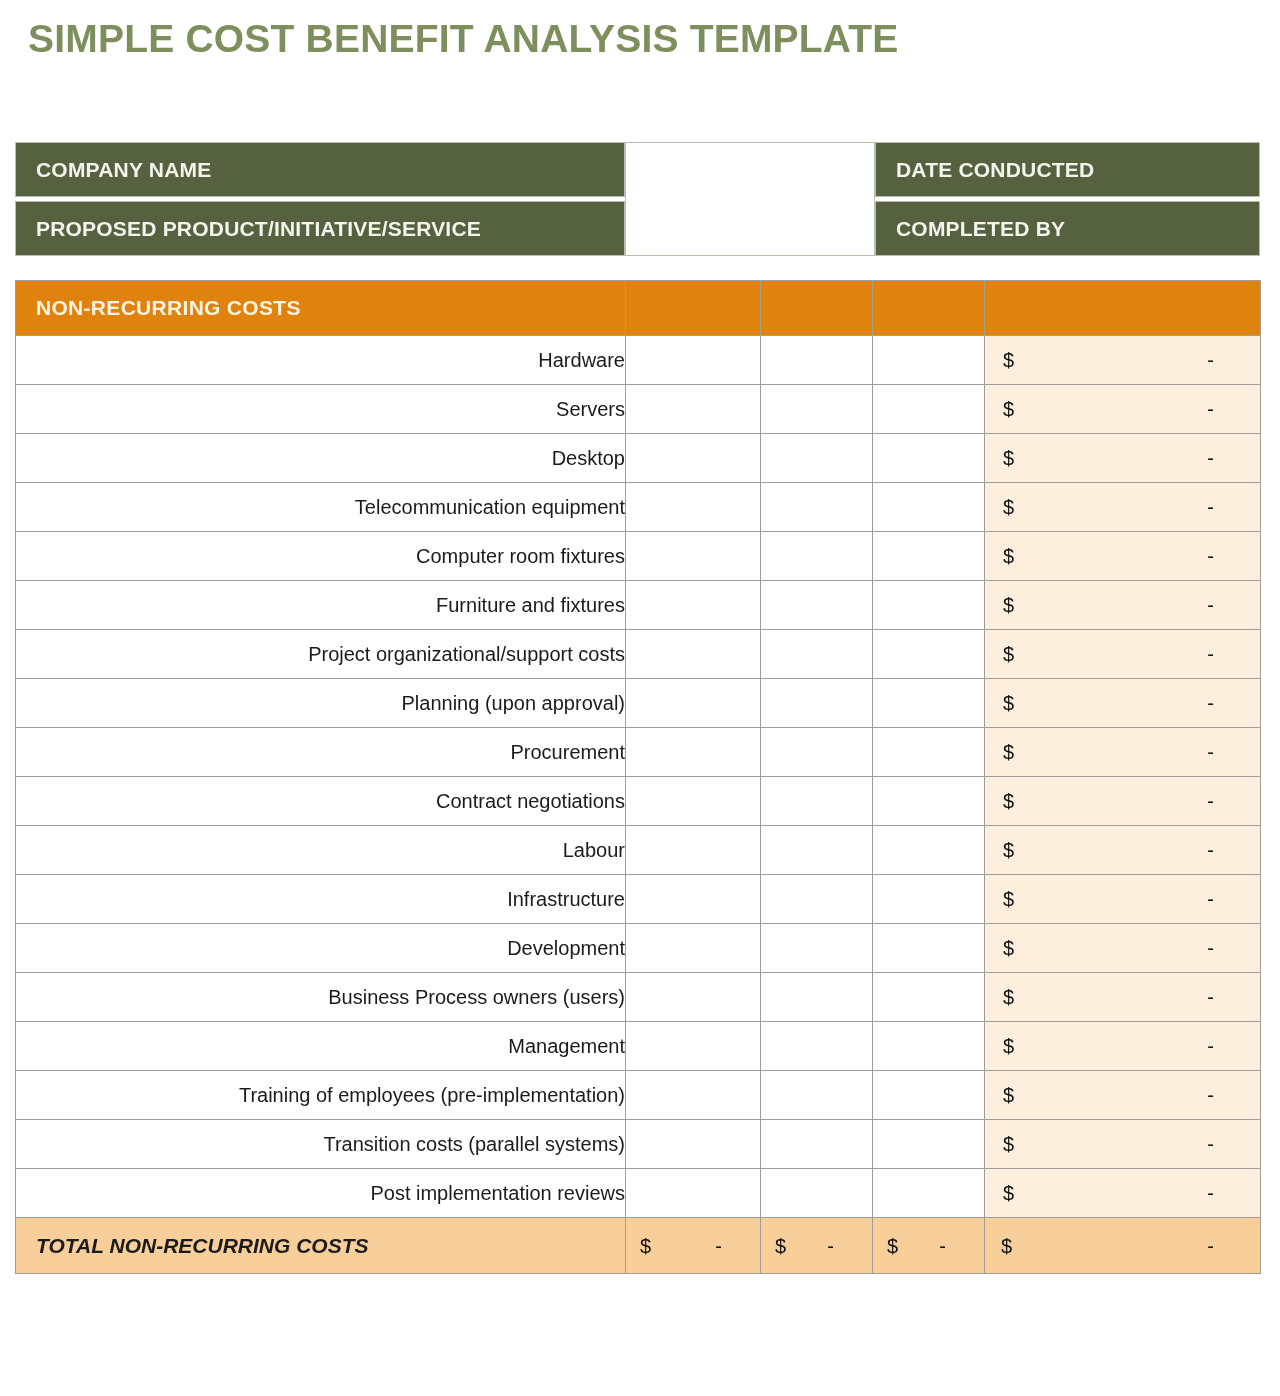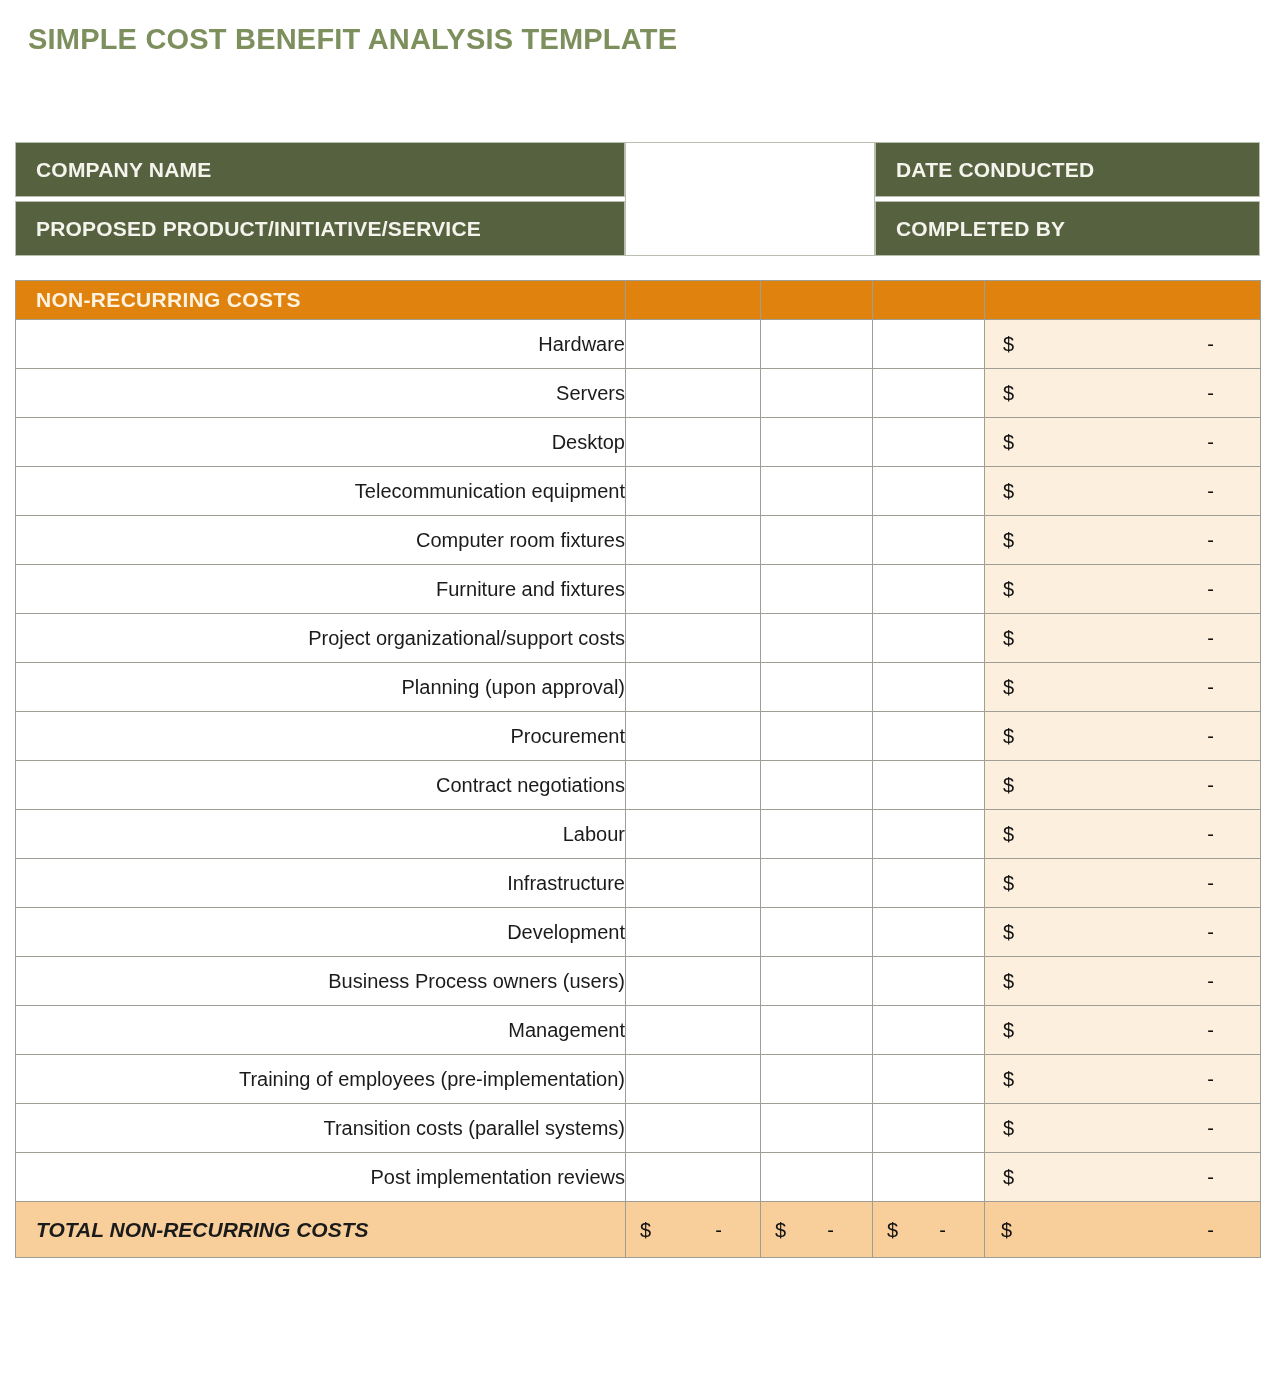--- a/index.html
+++ b/index.html
@@ -20,21 +20,21 @@
     width: 1280px;
     height: 1396px;
     box-sizing: border-box;
   }
 
   
   .title {
     position: absolute;
     left: 28px;
     top: 13px;
-    font-size: 29px;
+    font-size: 39px;
     font-weight: bold;
     letter-spacing: 0.2px;
     color: #7d8f5c;
     line-height: 52px;
     white-space: nowrap;
   }
 
   
   .info-block {
     position: absolute;
@@ -122,21 +122,21 @@
     font-size: 21px;
     font-weight: bold;
     letter-spacing: 0.3px;
   }
   .hdr-brown .lbl { text-align: left; padding-left: 20px; }
   .hdr-brown .ctr { text-align: center; }
 
   
   .hdr-orange td {
     background: #e0820e;
-    height: 39px;
+    height: 55px;
     color: #fdf3e0;
     font-size: 21px;
     font-weight: bold;
     letter-spacing: 0.3px;
   }
   .hdr-orange .lbl { text-align: left; padding-left: 20px; }
 
   
   .row td {
     height: 49px;

